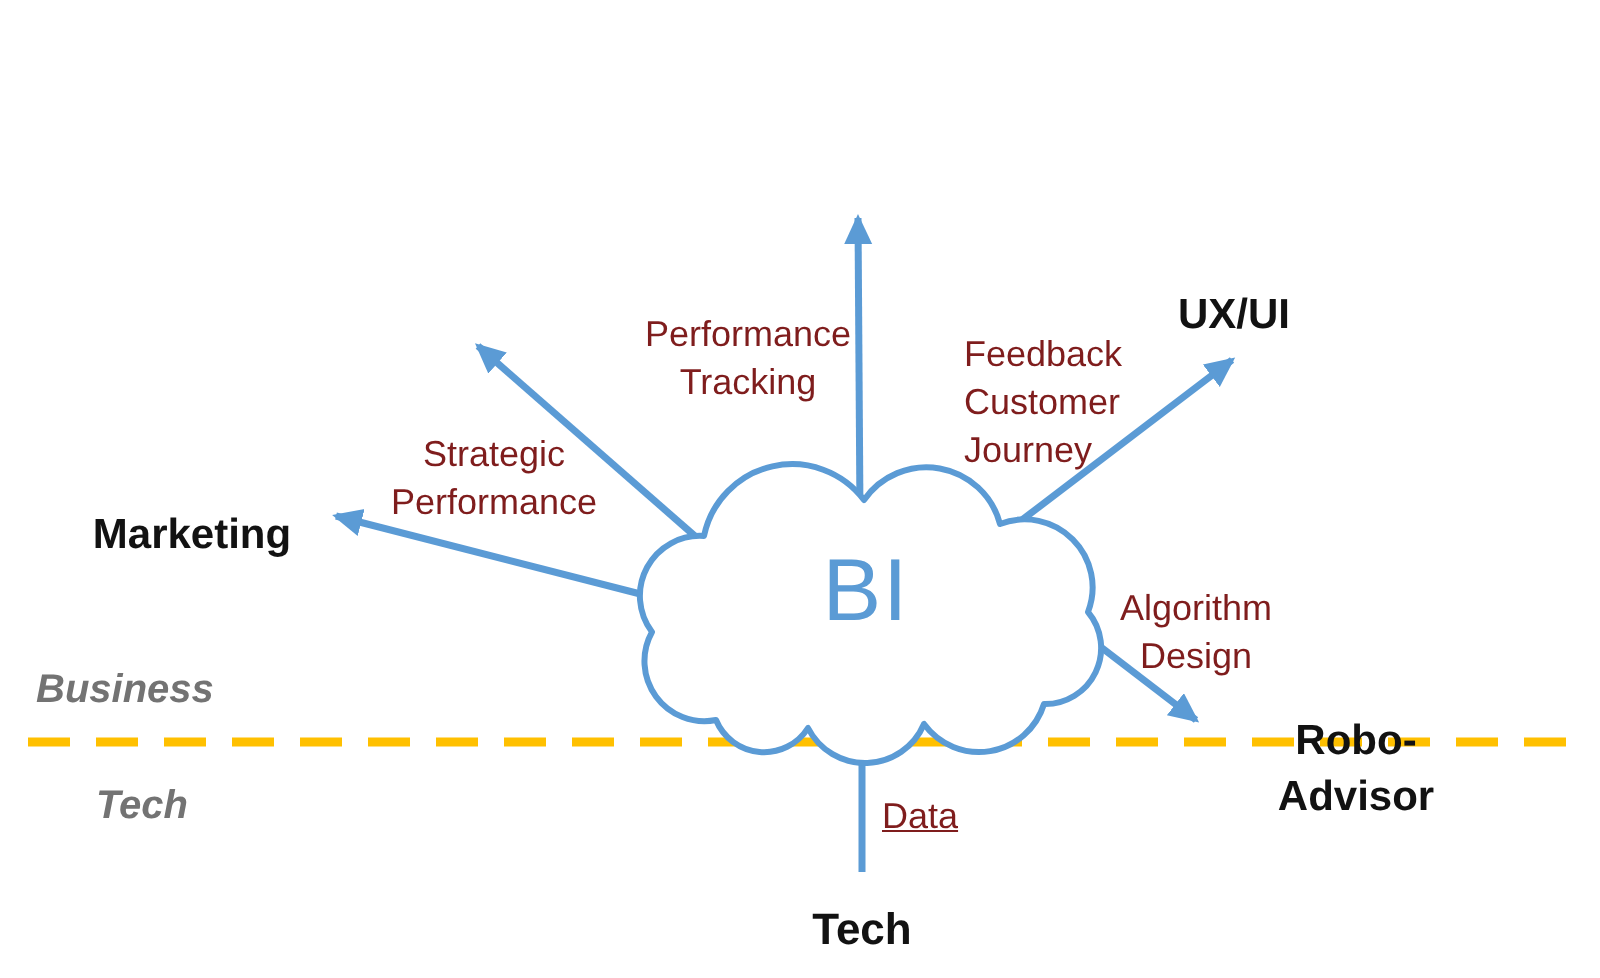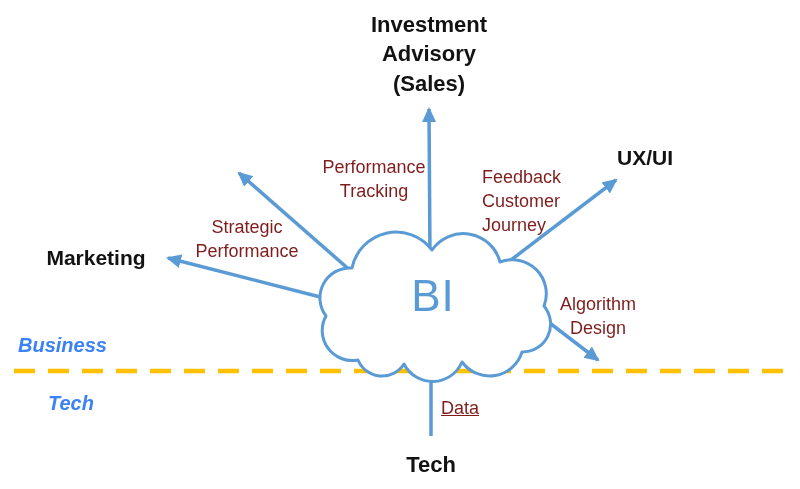--- a/index.html
+++ b/index.html
@@ -28,21 +28,21 @@
   .node-big { font-size: 22px; }
 
   .edge {
     color: #7f1d1d;
     font-weight: 400;
     font-size: 18px;
     line-height: 1.32;
   }
 
   .orange {
-    color: #3b82f6;
+    color: #737373;
     font-style: italic;
     font-weight: 700;
     font-size: 20px;
   }
 
   .bi {
     color: #5B9BD5;
     font-size: 44px;
     font-weight: 400;
     line-height: 1;
@@ -95,25 +95,23 @@
              A 38 38 0 0 1 500,262
              A 34 34 0 0 1 544,306
              A 28 28 0 0 1 522,352
              A 34 34 0 0 1 462,362
              A 32 32 0 0 1 404,364
              A 26 26 0 0 1 358,360 Z"></path>
   </svg>
 
   <div class="lbl bi centered" style="left:433px; top:274px;">BI</div>
 
-  <div class="lbl node node-big centered" style="left:429px; top:10px;">Investment
-Advisory
-(Sales)</div>
-  <div class="lbl node centered" style="left:96px; top:244px;">Marketing</div>
-  <div class="lbl node centered" style="left:645px; top:144px;">UX/UI</div>
+  <div class="lbl node centered" style="left:96px; top:254px;">Marketing</div>
+  <div class="lbl node centered" style="left:617px; top:144px;">UX/UI</div>
+  <div class="lbl node centered" style="left:678px; top:357px;">Robo-Advisor</div>
   <div class="lbl node node-big centered" style="left:431px; top:450px;">Tech</div>
 
   <div class="lbl edge centered" style="left:374px; top:156px;">Performance
 Tracking</div>
   <div class="lbl edge centered" style="left:247px; top:216px;">Strategic
 Performance</div>
   <div class="lbl edge" style="left:482px; top:166px;">Feedback
 Customer
 Journey</div>
   <div class="lbl edge centered" style="left:598px; top:293px;">Algorithm

